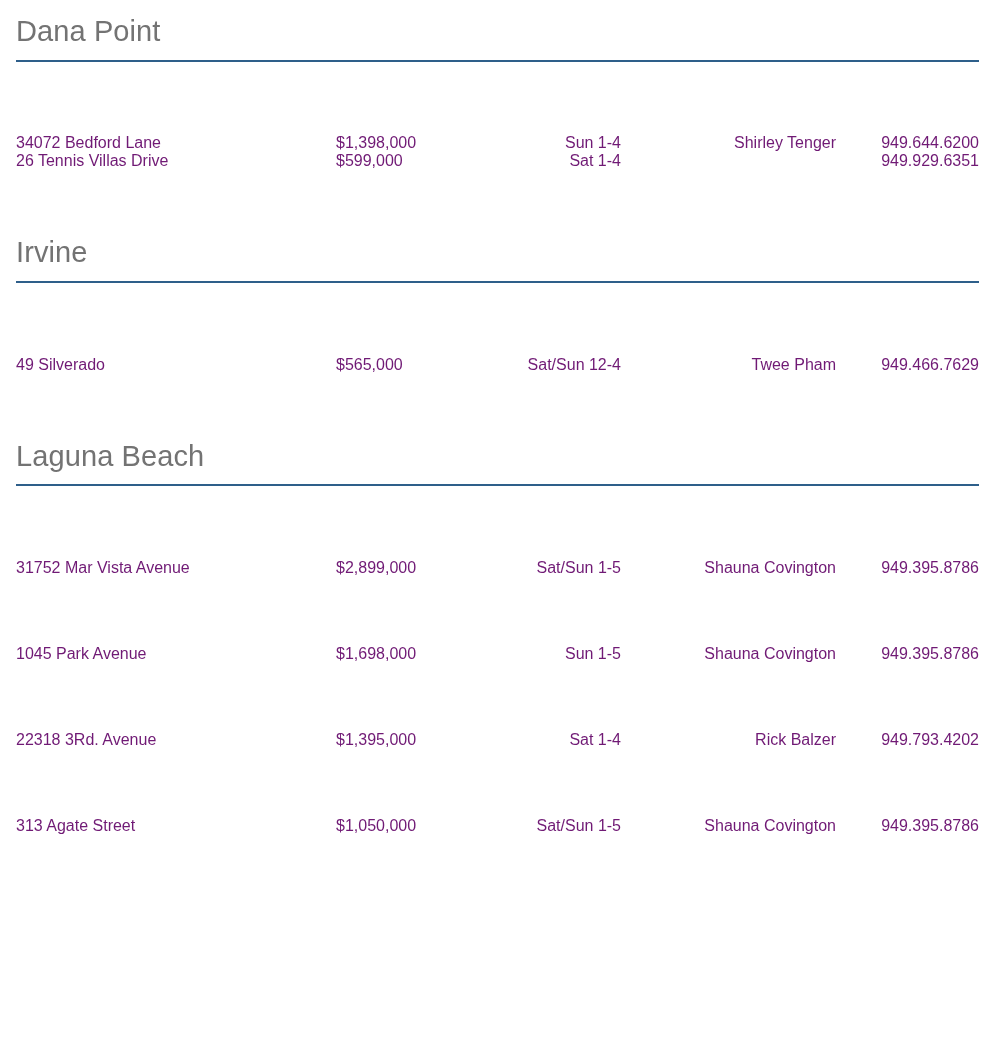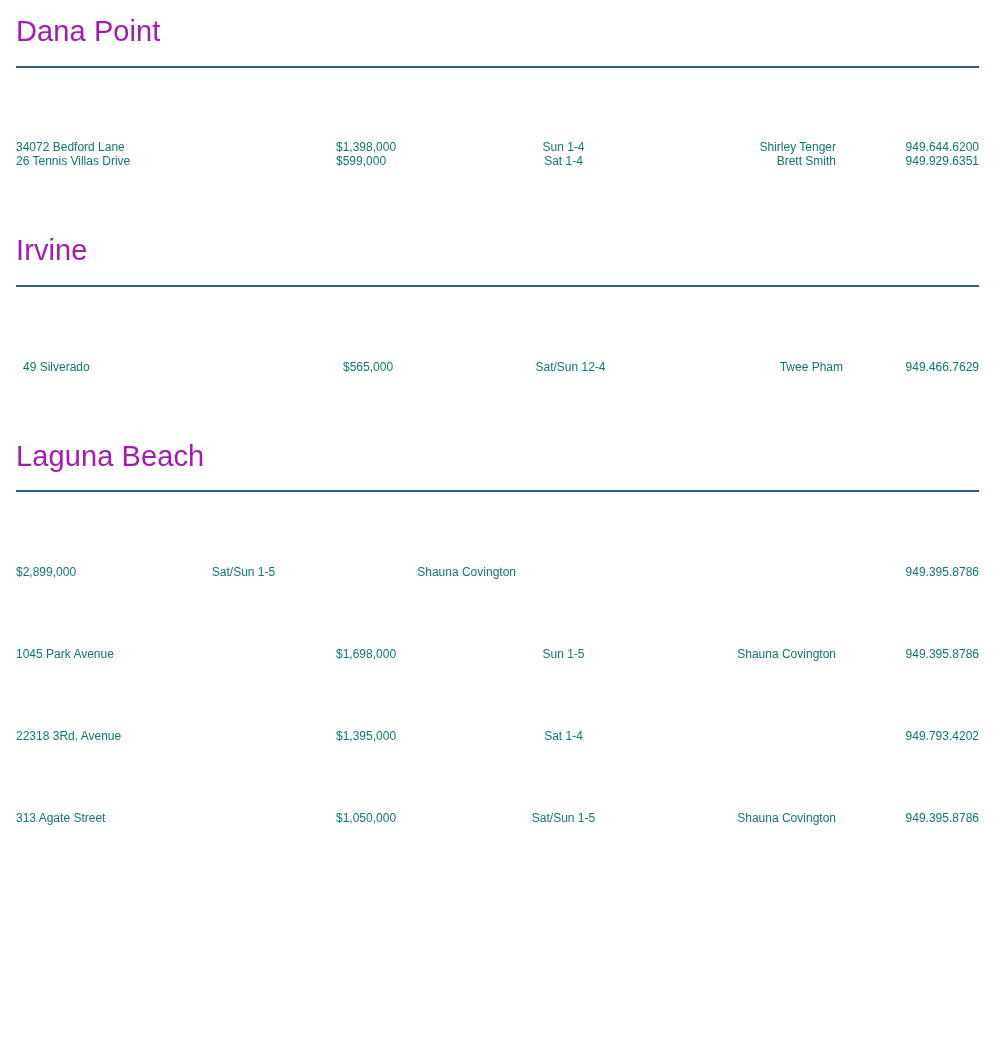--- a/index.html
+++ b/index.html
@@ -21,66 +21,66 @@
     box-sizing: border-box;
     padding: 0 16px;
   }
   .section {
     margin: 0;
   }
   .section-header {
     font-size: 29px;
     font-weight: 400;
     letter-spacing: 0.1px;
-    color: #a21caf;
-    padding-bottom: 17px;
+    color: #737373;
+    padding-bottom: 11px;
     border-bottom: 2px solid #2e5f8a;
     margin: 0;
     line-height: 1.2;
   }
   .listing-row {
     display: flex;
     align-items: baseline;
-    font-size: 12px;
-    color: #0f766e;
+    font-size: 16px;
+    color: #701a75;
     white-space: nowrap;
   }
   .col-address {
     width: 320px;
     flex: 0 0 320px;
     text-align: left;
   }
   .col-price {
     width: 130px;
     flex: 0 0 130px;
   }
   .col-time {
     width: 155px;
     flex: 0 0 155px;
     padding-left: 40px;
     box-sizing: border-box;
-    text-align: center;
+    text-align: right;
   }
   .col-agent {
     width: 215px;
     flex: 0 0 215px;
     text-align: right;
   }
   .col-phone {
     flex: 1 1 auto;
     text-align: right;
   }
 
   
   #section-dana-point .section-header { margin-top: 14px; }
   #section-dana-point .listing-row:nth-of-type(1) { margin-top: 72px; }
   #section-dana-point .listing-row + .listing-row { }
 
   #section-irvine { margin-top: 65px; }
-  #section-irvine .listing-row:nth-of-type(1) { margin-top: 73px; margin-left: 7px; }
+  #section-irvine .listing-row:nth-of-type(1) { margin-top: 73px; }
 
   #section-laguna-beach { margin-top: 65px; }
   #section-laguna-beach .listing-row:nth-of-type(1) { margin-top: 73px; }
   #section-laguna-beach .listing-row + .listing-row { margin-top: 68px; }
 </style>
 </head>
 <body>
 
 <div class="page">
 
@@ -92,59 +92,60 @@
       <span class="col-price">$1,398,000</span>
       <span class="col-time">Sun 1-4</span>
       <span class="col-agent">Shirley Tenger</span>
       <span class="col-phone">949.644.6200</span>
     </div>
 
     <div class="listing-row">
       <span class="col-address">26 Tennis Villas Drive</span>
       <span class="col-price">$599,000</span>
       <span class="col-time">Sat 1-4</span>
-      <span class="col-agent">Brett Smith</span>
       <span class="col-phone">949.929.6351</span>
     </div>
   </div>
 
   <div class="section" id="section-irvine">
     <h2 class="section-header">Irvine</h2>
 
     <div class="listing-row">
       <span class="col-address">49 Silverado</span>
       <span class="col-price">$565,000</span>
       <span class="col-time">Sat/Sun 12-4</span>
       <span class="col-agent">Twee Pham</span>
       <span class="col-phone">949.466.7629</span>
     </div>
   </div>
 
   <div class="section" id="section-laguna-beach">
     <h2 class="section-header">Laguna Beach</h2>
 
     <div class="listing-row">
+      <span class="col-address">31752 Mar Vista Avenue</span>
       <span class="col-price">$2,899,000</span>
       <span class="col-time">Sat/Sun 1-5</span>
       <span class="col-agent">Shauna Covington</span>
       <span class="col-phone">949.395.8786</span>
     </div>
 
     <div class="listing-row">
       <span class="col-address">1045 Park Avenue</span>
       <span class="col-price">$1,698,000</span>
       <span class="col-time">Sun 1-5</span>
       <span class="col-agent">Shauna Covington</span>
       <span class="col-phone">949.395.8786</span>
     </div>
 
     <div class="listing-row">
       <span class="col-address">22318 3Rd. Avenue</span>
       <span class="col-price">$1,395,000</span>
       <span class="col-time">Sat 1-4</span>
+      <span class="col-agent">Rick Balzer</span>
       <span class="col-phone">949.793.4202</span>
     </div>
 
 
     <div class="listing-row">
       <span class="col-address">313 Agate Street</span>
       <span class="col-price">$1,050,000</span>
       <span class="col-time">Sat/Sun 1-5</span>
       <span class="col-agent">Shauna Covington</span>
       <span class="col-phone">949.395.8786</span>

